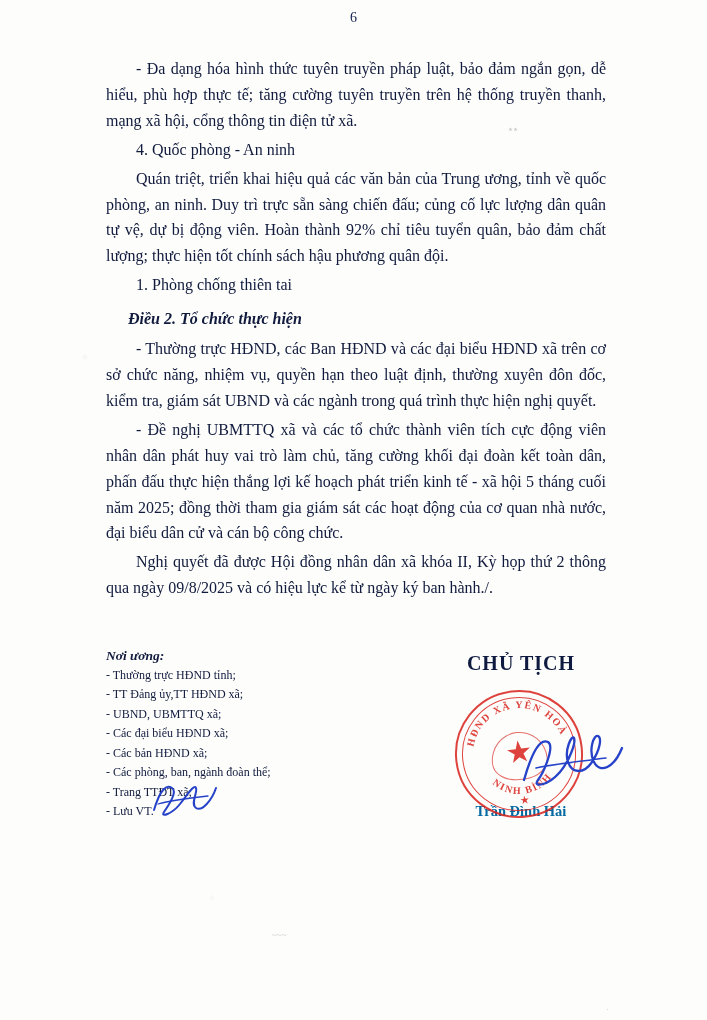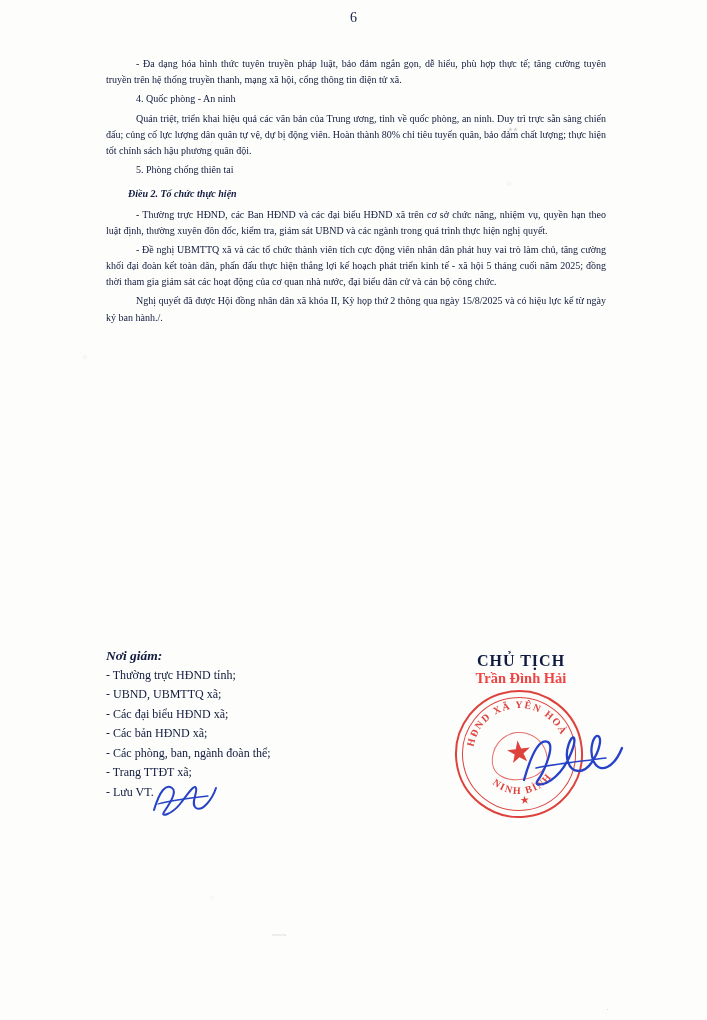--- a/index.html
+++ b/index.html
@@ -42,21 +42,21 @@
     color: #11204a;
   }
   .content {
     position: absolute;
     left: 106px;
     top: 56px;
     width: 500px;
   }
   p.para {
     margin: 0 0 3px 0;
-    font-size: 10px;
+    font-size: 16px;
     line-height: 1.62;
     text-align: justify;
     text-justify: inter-word;
     color: #101a3d;
   }
   p.indent {
     text-indent: 30px;
   }
   p.heading {
     font-weight: bold;
@@ -104,28 +104,29 @@
   }
   .signer {
     position: absolute;
     left: 300px;
     top: 4px;
     width: 230px;
     text-align: center;
   }
   .signer .role {
     font-weight: bold;
-    font-size: 16px;
+    font-size: 20px;
     letter-spacing: 1px;
     color: #0f1a40;
   }
   .signer .name {
     font-weight: bold;
     font-size: 14.5px;
-    color: #ef4444;
+    margin-top: 128px;
+    color: #0369a1;
   }
 
   
   .seal {
     position: absolute;
     left: 455px;
     top: 690px;
     width: 124px;
     height: 124px;
     border-radius: 50%;
@@ -205,34 +206,35 @@
 </head>
 <body>
 
 <div class="page">
 
   <div class="page-number">6</div>
 
   <div class="content">
     <p class="para indent">- Đa dạng hóa hình thức tuyên truyền pháp luật, bảo đảm ngắn gọn, dễ hiểu, phù hợp thực tế; tăng cường tuyên truyền trên hệ thống truyền thanh, mạng xã hội, cổng thông tin điện tử xã.</p>
     <p class="para sub gap-m">4. Quốc phòng - An ninh</p>
-    <p class="para indent gap-s">Quán triệt, triển khai hiệu quả các văn bản của Trung ương, tỉnh về quốc phòng, an ninh. Duy trì trực sẵn sàng chiến đấu; củng cố lực lượng dân quân tự vệ, dự bị động viên. Hoàn thành 80% chỉ tiêu tuyển quân, bảo đảm chất lượng; thực hiện tốt chính sách hậu phương quân đội.</p>
-    <p class="para sub gap-m">5. Phòng chống thiên tai</p>
+    <p class="para indent gap-s">Quán triệt, triển khai hiệu quả các văn bản của Trung ương, tỉnh về quốc phòng, an ninh. Duy trì trực sẵn sàng chiến đấu; củng cố lực lượng dân quân tự vệ, dự bị động viên. Hoàn thành 92% chỉ tiêu tuyển quân, bảo đảm chất lượng; thực hiện tốt chính sách hậu phương quân đội.</p>
+    <p class="para sub gap-m">1. Phòng chống thiên tai</p>
     <p class="para heading gap-m">Điều 2. Tổ chức thực hiện</p>
     <p class="para indent gap-s">- Thường trực HĐND, các Ban HĐND và các đại biểu HĐND xã trên cơ sở chức năng, nhiệm vụ, quyền hạn theo luật định, thường xuyên đôn đốc, kiểm tra, giám sát UBND và các ngành trong quá trình thực hiện nghị quyết.</p>
     <p class="para indent gap-s">- Đề nghị UBMTTQ xã và các tổ chức thành viên tích cực động viên nhân dân phát huy vai trò làm chủ, tăng cường khối đại đoàn kết toàn dân, phấn đấu thực hiện thắng lợi kế hoạch phát triển kinh tế - xã hội 5 tháng cuối năm 2025; đồng thời tham gia giám sát các hoạt động của cơ quan nhà nước, đại biểu dân cử và cán bộ công chức.</p>
-    <p class="para indent gap-s">Nghị quyết đã được Hội đồng nhân dân xã khóa II, Kỳ họp thứ 2 thông qua ngày 15/8/2025 và có hiệu lực kể từ ngày ký ban hành./.</p>
+    <p class="para indent gap-s">Nghị quyết đã được Hội đồng nhân dân xã khóa II, Kỳ họp thứ 2 thông qua ngày 09/8/2025 và có hiệu lực kể từ ngày ký ban hành./.</p>
   </div>
 
   <div class="sig-block">
 
     <div class="recipients">
-      <div class="title">Nơi giám:</div>
+      <div class="title">Nơi ương:</div>
       <ul>
         <li>- Thường trực HĐND tỉnh;</li>
+        <li>- TT Đảng ủy,TT HĐND xã;</li>
         <li>- UBND, UBMTTQ xã;</li>
         <li>- Các đại biểu HĐND xã;</li>
         <li>- Các bản HĐND xã;</li>
         <li>- Các phòng, ban, ngành đoàn thể;</li>
         <li>- Trang TTĐT xã;</li>
         <li>- Lưu VT.</li>
       </ul>
     </div>
 
     <div class="signer">

